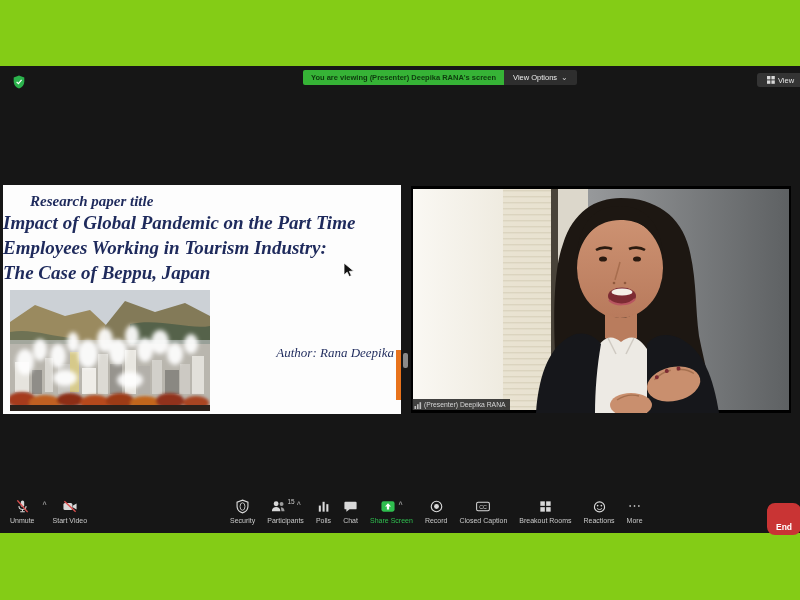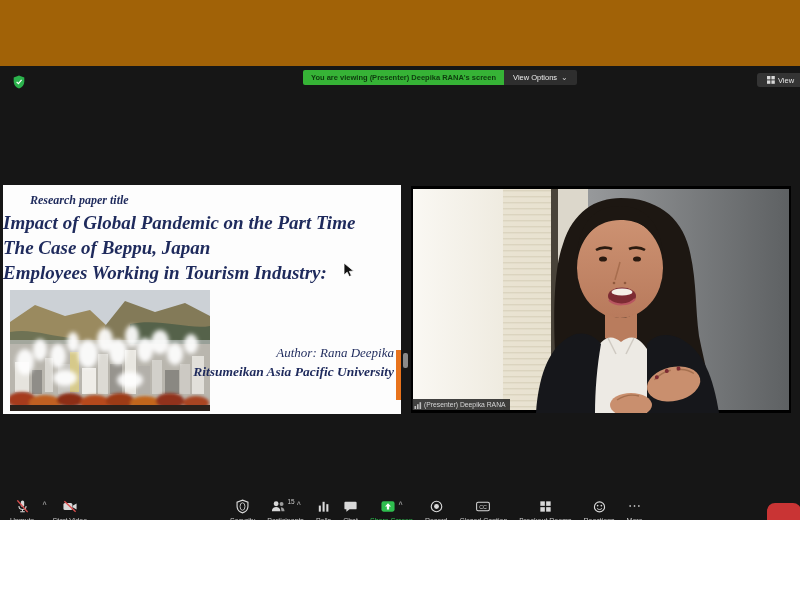--- a/index.html
+++ b/index.html
@@ -4,38 +4,38 @@
 <style>
   :root{
     --banner-green:#36b336;
     --share-green:#2fbe4f;
     --end-red:#c93434;
     --title-navy:#1e2a5c;
     --accent-orange:#e8731c;
   }
   *{margin:0;padding:0;box-sizing:border-box;}
   body{font-family:"Liberation Sans",sans-serif;background:#fff;}
-  .stage{position:relative;width:800px;height:520px;background:#a16207;overflow:hidden;}
+  .stage{position:relative;width:800px;height:600px;background:#84cc16;overflow:hidden;}
   .zoom-window{position:absolute;left:0;top:66px;width:800px;height:467px;background:#161616;}
 
   
   .shield-wrap{position:absolute;left:13px;top:9px;width:12px;height:14px;}
   .banner-group{position:absolute;left:303px;top:4px;height:15px;display:flex;}
   .banner{background:var(--banner-green);color:#0e3b0e;font-size:7.5px;font-weight:bold;
           display:flex;align-items:center;padding:0 8px;border-radius:2px 0 0 2px;}
   .view-options{background:#2e2e2e;color:#ececec;font-size:7.5px;border:none;
           display:flex;align-items:center;gap:4px;padding:0 9px;border-radius:0 2px 2px 0;cursor:pointer;}
   .view-options .caret{font-size:8px;color:#cfcfcf;line-height:6px;}
   .view-btn{position:absolute;left:757px;top:7px;height:14px;background:#343434;border:none;border-radius:3px;
           color:#e6e6e6;font-size:7.5px;display:flex;align-items:center;gap:3px;padding:0 10px;cursor:pointer;}
 
   
   .slide-panel{position:absolute;left:3px;top:119px;width:398px;height:229px;background:#fdfdfd;}
   .slide-header{position:absolute;left:27px;top:8px;font-family:"Liberation Serif",serif;
-          font-style:italic;font-weight:bold;font-size:12px;color:var(--title-navy);}
+          font-style:italic;font-weight:bold;font-size:15px;color:var(--title-navy);}
   .slide-title{position:absolute;left:0;right:0;top:25px;
           font-family:"Liberation Serif",serif;font-style:italic;font-weight:bold;
           font-size:19px;line-height:25px;color:var(--title-navy);}
   .slide-photo{position:absolute;left:7px;top:105px;width:200px;height:121px;}
   .slide-author{position:absolute;right:7px;top:160px;font-family:"Liberation Serif",serif;
           font-style:italic;font-weight:normal;font-size:13px;color:var(--title-navy);}
   .slide-univ{position:absolute;right:7px;top:179px;font-family:"Liberation Serif",serif;
           font-style:italic;font-weight:bold;font-size:13.5px;color:var(--title-navy);}
   .accent-bar{position:absolute;left:393px;top:165px;width:5px;height:50px;background:var(--accent-orange);}
   .mouse-cursor{position:absolute;left:343px;top:196px;}
@@ -87,22 +87,22 @@
         <rect x="0" y="4.4" width="3.4" height="3.4" fill="#d9d9d9"></rect>
           <rect x="4.4" y="4.4" width="3.4" height="3.4" fill="#d9d9d9"></rect>
       </svg>
       <span>View</span>
     </button>
 
     <div class="slide-panel">
       <div class="slide-header">Research paper title</div>
       <div class="slide-title">
         <div>Impact of Global Pandemic on the Part Time</div>
+        <div>Employees Working in Tourism Industry:</div>
         <div>The Case of Beppu, Japan</div>
-        <div>Employees Working in Tourism Industry:</div>
       </div>
 
       <svg class="slide-photo" viewBox="0 0 200 121">
         <defs>
           <filter id="blurSteam" x="-50%" y="-50%" width="200%" height="200%">
               <feGaussianBlur stdDeviation="2.2"></feGaussianBlur>
             </filter>
           <filter id="blurFol" x="-50%" y="-50%" width="200%" height="200%">
               <feGaussianBlur stdDeviation="1.6"></feGaussianBlur>
             </filter>
@@ -153,21 +153,20 @@
             <ellipse cx="85" cy="113" rx="15" ry="8" fill="#b54a1a"></ellipse>
           <ellipse cx="110" cy="111" rx="14" ry="8" fill="#9c3a18"></ellipse>
             <ellipse cx="135" cy="113" rx="15" ry="7" fill="#c2661e"></ellipse>
           <ellipse cx="160" cy="111" rx="14" ry="8" fill="#90321a"></ellipse>
             <ellipse cx="186" cy="113" rx="13" ry="7" fill="#a84420"></ellipse>
         </g>
         <rect x="0" y="115" width="200" height="6" fill="#2a211b"></rect>
       </svg>
 
       <div class="slide-author">Author: Rana Deepika</div>
-      <div class="slide-univ">Ritsumeikan Asia Pacific University</div>
       <div class="accent-bar"></div>
     </div>
 
     <div class="separator"></div>
 
     <div class="video-panel">
       <svg width="380" height="227" viewBox="0 0 380 227">
         <defs>
           <linearGradient id="winGrad" x1="0" y1="0" x2="1" y2="0">
             <stop offset="0" stop-color="#faf8f3"></stop>

